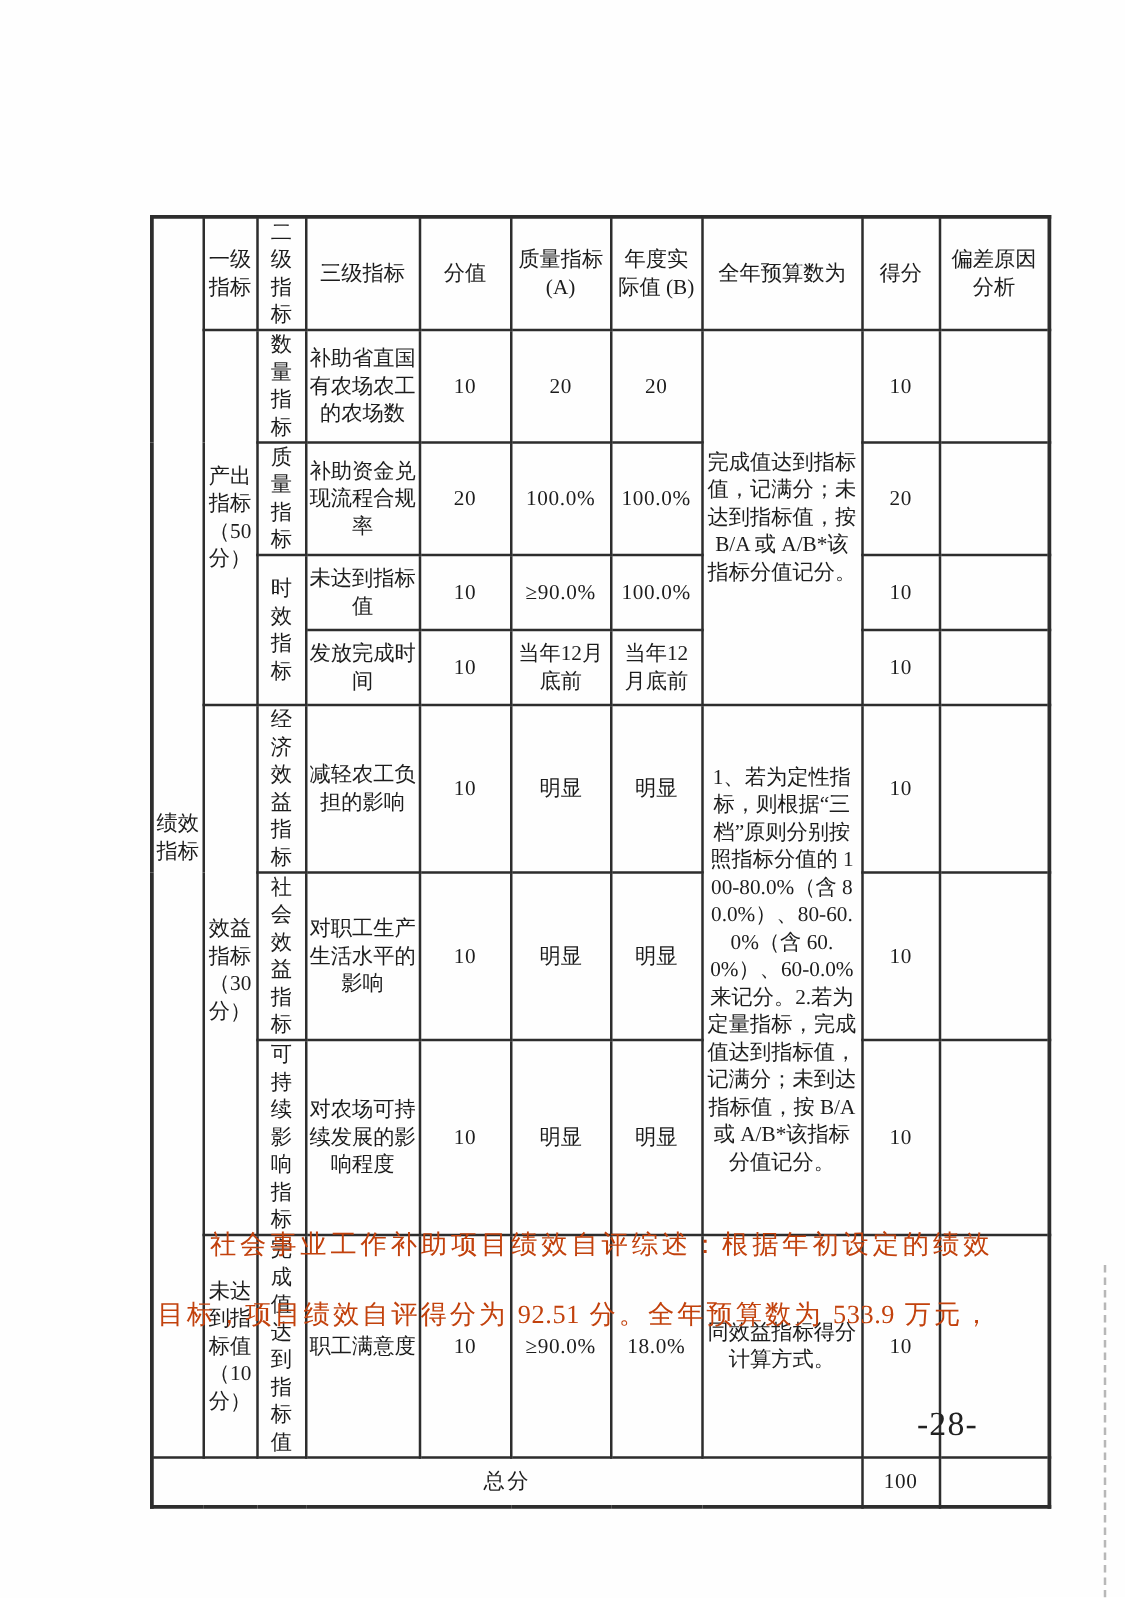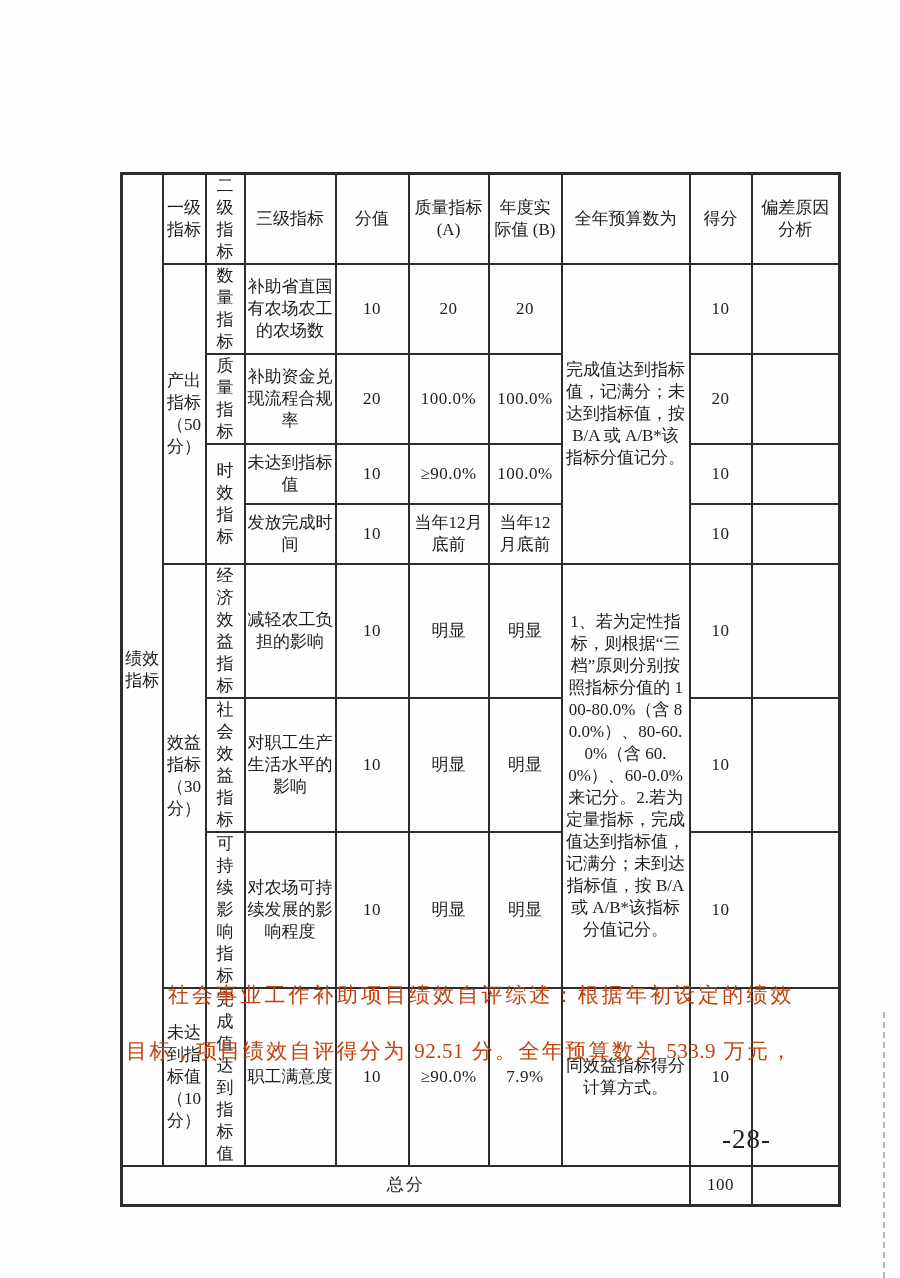--- a/index.html
+++ b/index.html
@@ -33,21 +33,21 @@
     position:absolute;left:126px;top:968px;width:666px;
     font-size:21px;color:#c2410c;letter-spacing:0.5px;
   }
   .sum-line{
     line-height:55.5px;white-space:nowrap;
     text-align:justify;text-align-last:justify;
   }
   .sum-line.first{text-indent:2em;}
   .page-number{
     position:absolute;left:722px;top:1124px;width:72px;
-    text-align:left;font-size:27px;letter-spacing:1px;color:#222;
+    text-align:center;font-size:27px;letter-spacing:1px;color:#222;
   }
   .scan-dash{
     position:absolute;left:883px;top:1012px;height:266px;width:0;
     border-left:2px dashed #9a9a9a;opacity:0.7;
   }
 </style>
 </head>
 <body>
 
 <div class="sheet">
@@ -152,21 +152,21 @@
       <td class="num">10</td>
       <td></td>
     </tr>
 
     <tr style="height:108px">
       <td>未达到指标值（10分）</td>
       <td>完成值达到指标值</td>
       <td>职工满意度</td>
       <td class="num">10</td>
       <td class="num">≥90.0%</td>
-      <td class="num">7.9%</td>
+      <td class="num">18.0%</td>
       <td class="calc">同效益指标得分计算方式。</td>
       <td class="num">10</td>
       <td></td>
     </tr>
 
     <tr style="height:39px">
       <td colspan="8" class="total-label">总分</td>
       <td class="num">100</td>
       <td></td>
     </tr>

